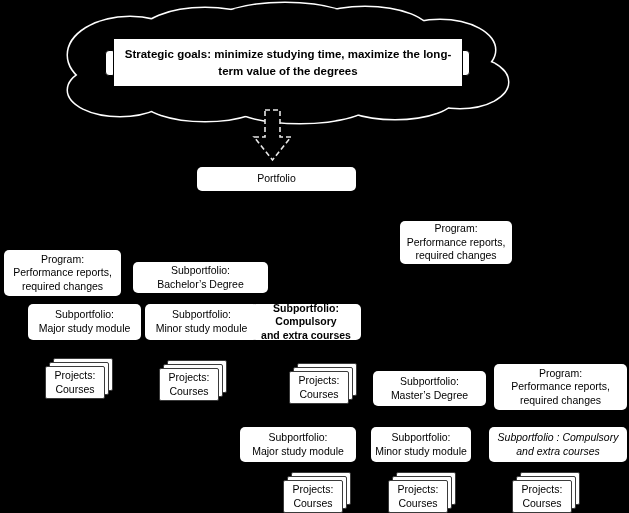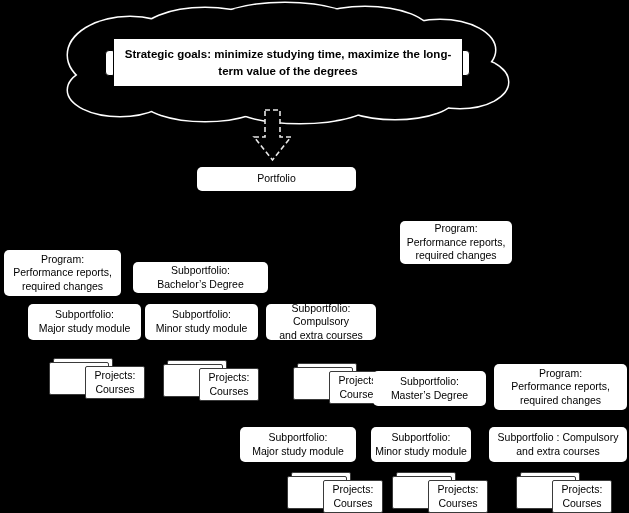--- a/index.html
+++ b/index.html
@@ -60,21 +60,20 @@
   .page.p3 { left: 8px; top: 0; }
   .page.p2 { left: 4px; top: 4px; }
   .page.front {
     left: 0; top: 8px;
     color: #000;
     font-size: 10.5px;
     line-height: 1.25;
     display: flex; align-items: center; justify-content: center;
     text-align: center;
     white-space: pre-line;
-    margin-left: 40px;
   }
 </style>
 </head>
 <body>
 
 <svg class="layer" width="629" height="513" viewBox="0 0 629 513">
 
   <g fill="#000" stroke="#fff" stroke-width="3">
     <ellipse cx="130" cy="55" rx="62" ry="38"></ellipse>
     <ellipse cx="205" cy="35" rx="65" ry="27"></ellipse>
@@ -121,21 +120,21 @@
 
 <div class="node" style="left:133px; top:262px; width:135px; height:31px;">Subportfolio:
 Bachelor’s Degree</div>
 
 <div class="node" style="left:28px; top:304px; width:113px; height:36px;">Subportfolio:
 Major study module</div>
 
 <div class="node" style="left:145px; top:304px; width:113px; height:36px;">Subportfolio:
 Minor study module</div>
 
-<div class="node" style="left:266px; top:304px; width:110px; height:36px;">Subportfolio: Compulsory
+<div class="node" style="left:251px; top:304px; width:110px; height:36px;font-weight:bold;">Subportfolio: Compulsory
 and extra courses</div>
 
 <div class="stack" style="left:45px; top:358px; width:70px; height:42px;">
   <div class="page p3"></div>
   <div class="page p2"></div>
   <div class="page front">Projects:
 Courses</div>
 </div>
 
 <div class="stack" style="left:159px; top:360px; width:70px; height:42px;">
@@ -158,21 +157,21 @@
 <div class="node" style="left:494px; top:364px; width:133px; height:46px;">Program:
 Performance reports,
 required changes</div>
 
 <div class="node" style="left:240px; top:427px; width:116px; height:35px;">Subportfolio:
 Major study module</div>
 
 <div class="node" style="left:371px; top:427px; width:100px; height:35px;">Subportfolio:
 Minor study module</div>
 
-<div class="node" style="left:489px; top:427px; width:138px; height:35px;">Subportfolio : Compulsory
+<div class="node" style="left:489px; top:427px; width:138px; height:35px;font-style:italic;">Subportfolio : Compulsory
 and extra courses</div>
 
 <div class="stack" style="left:283px; top:472px; width:70px; height:42px;">
   <div class="page p3"></div>
   <div class="page p2"></div>
   <div class="page front">Projects:
 Courses</div>
 </div>
 
 <div class="stack" style="left:388px; top:472px; width:70px; height:42px;">

